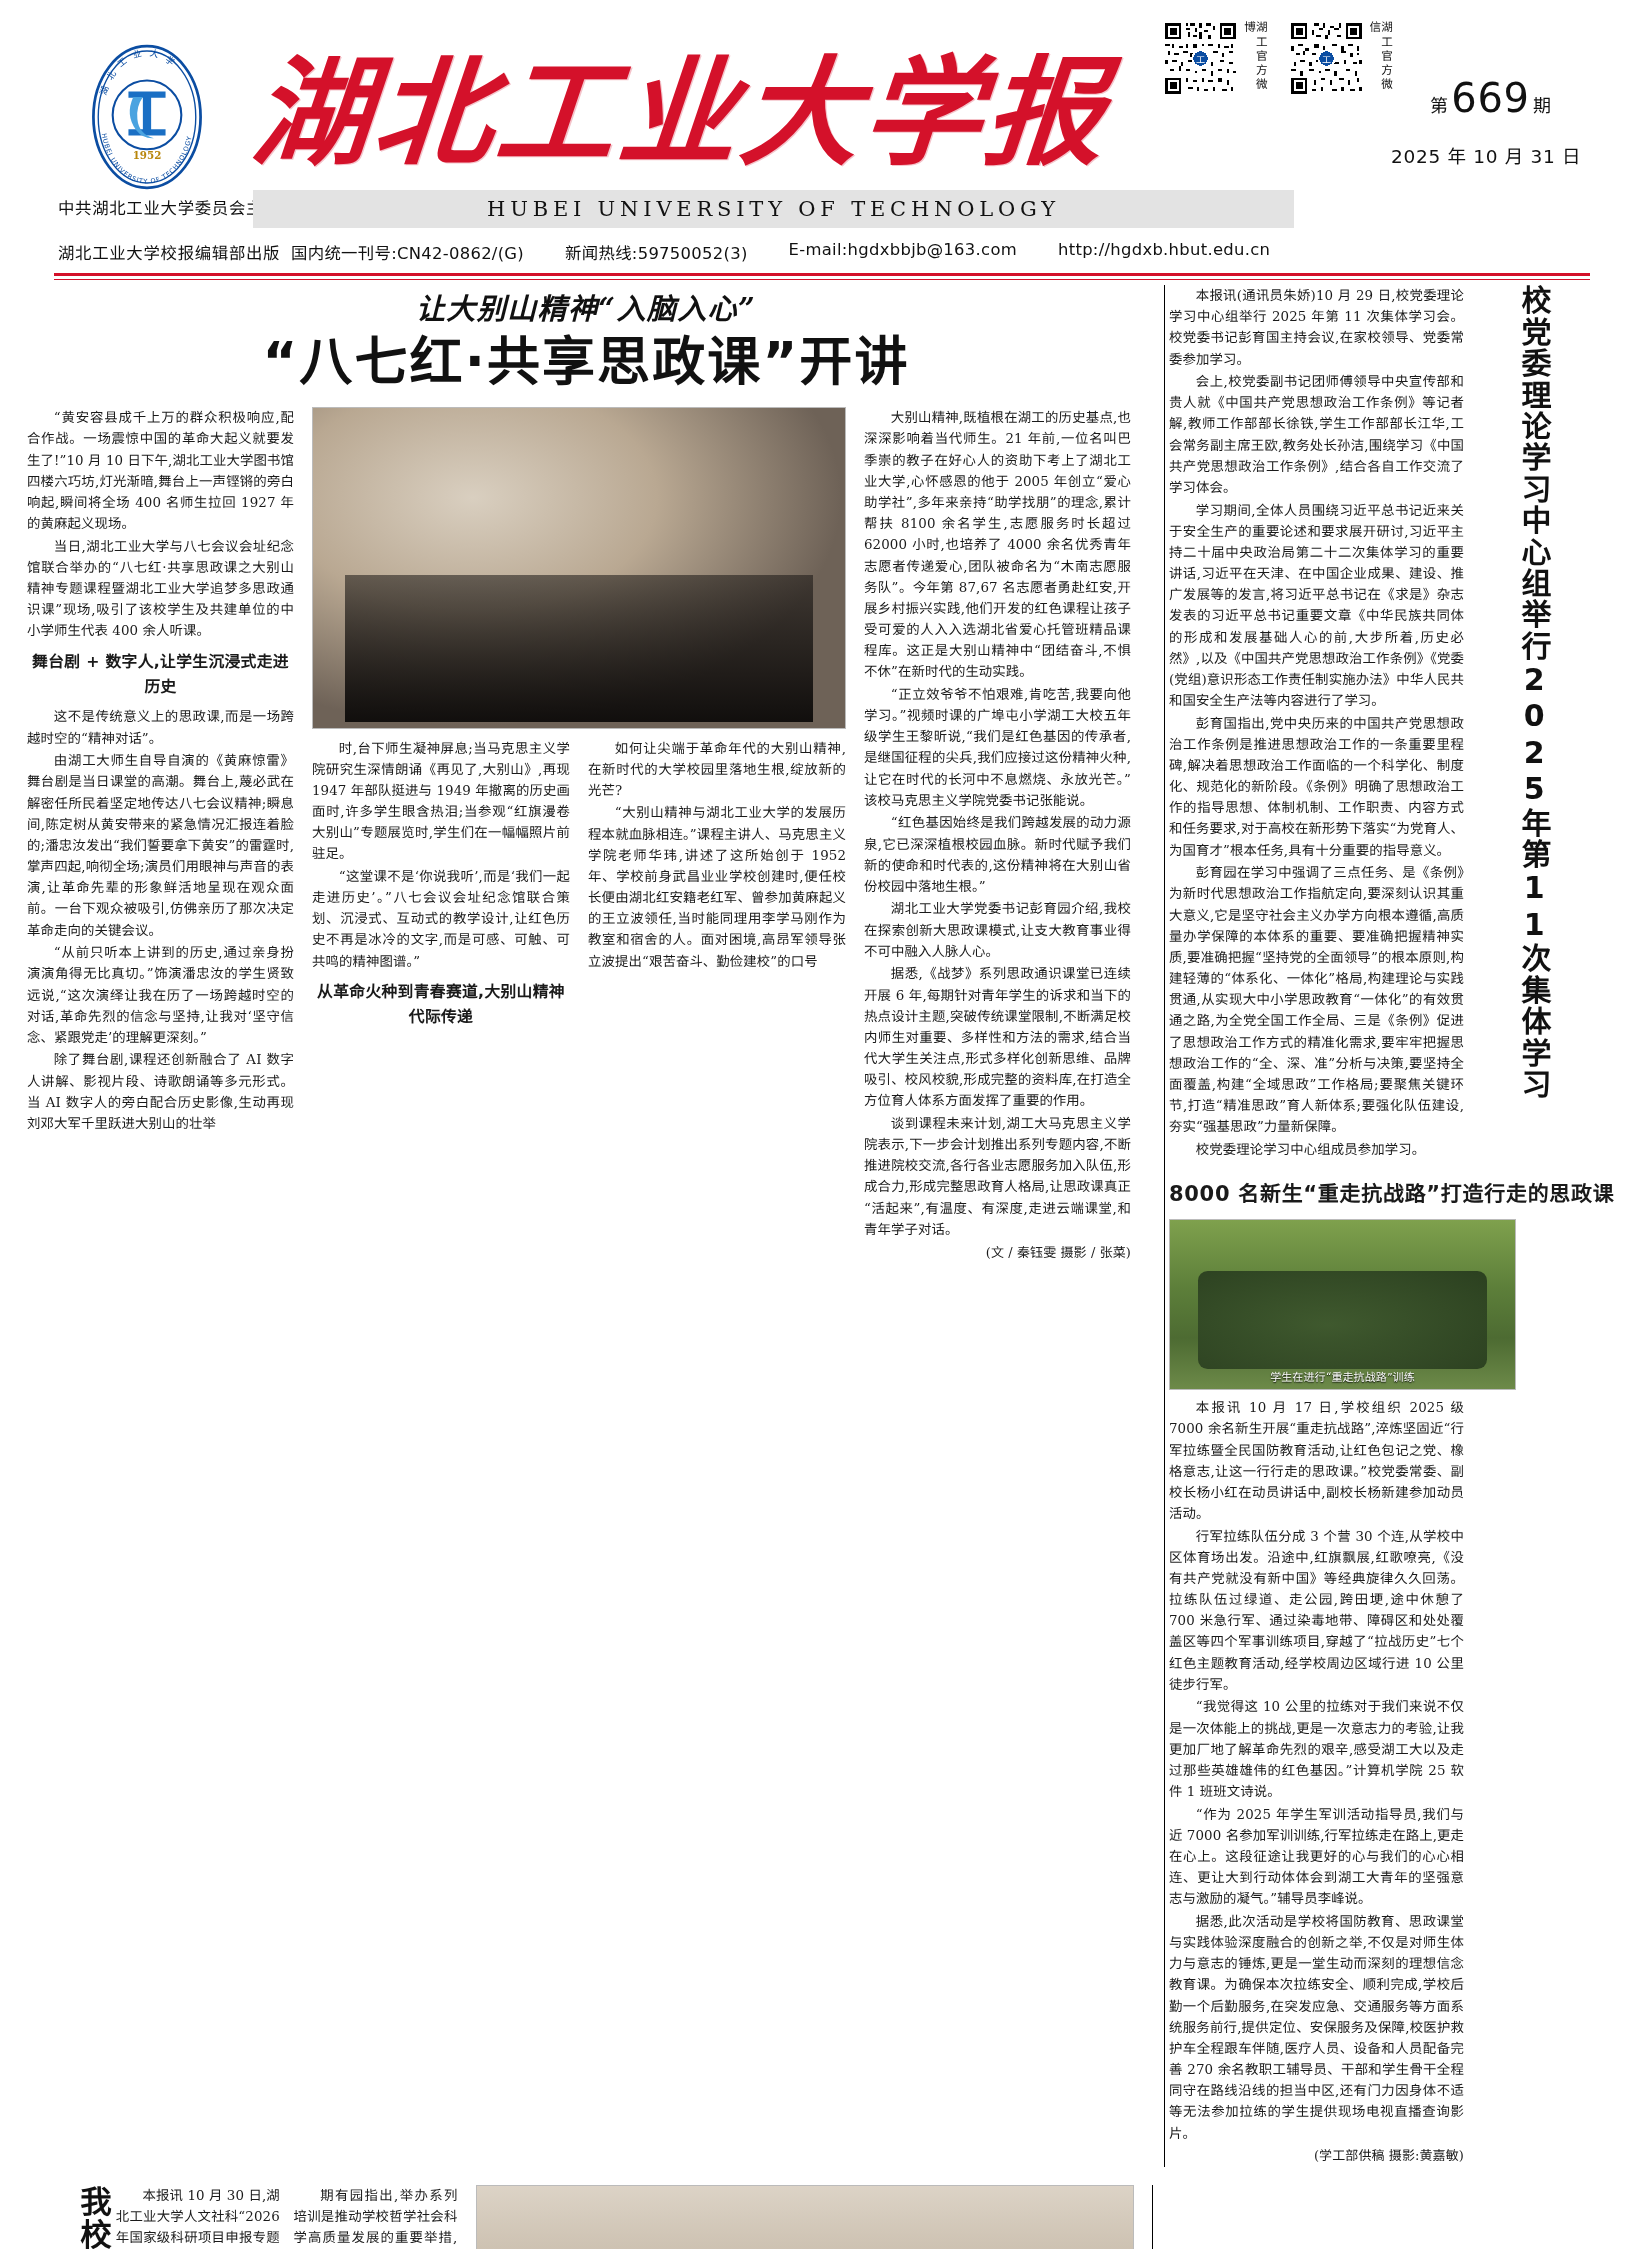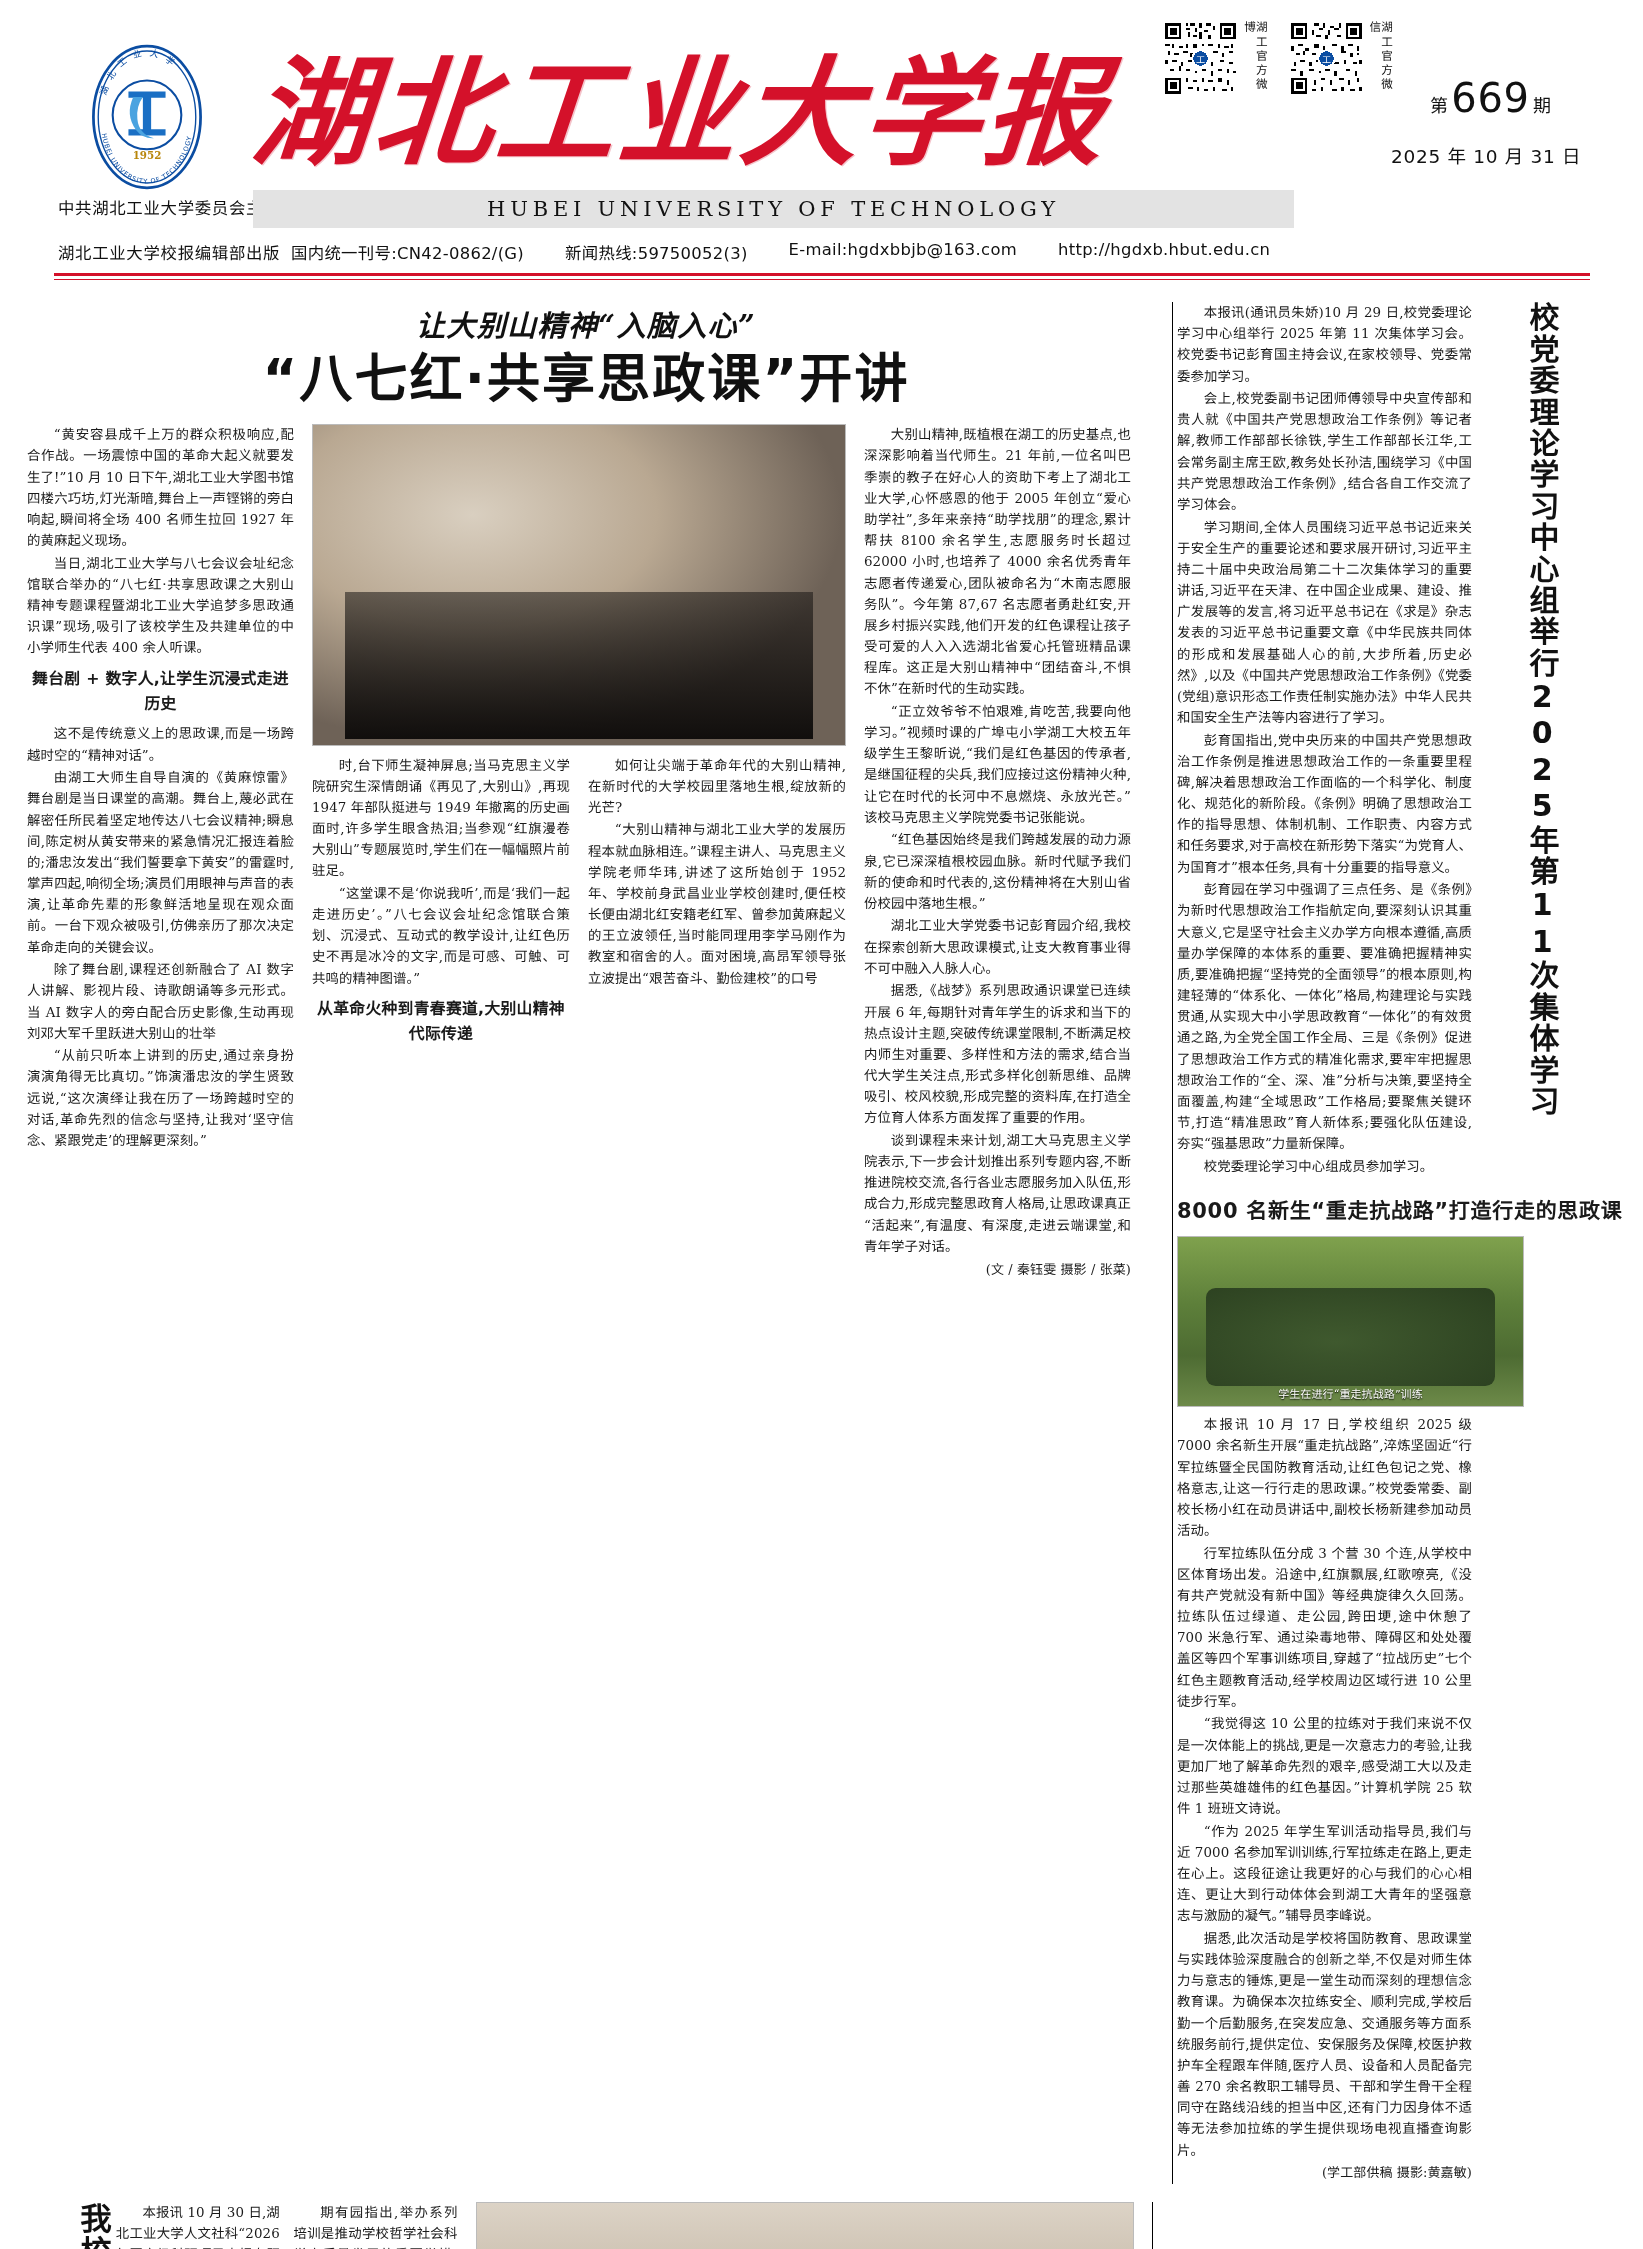--- a/index.html
+++ b/index.html
@@ -80,21 +80,21 @@
 
   .sub-head {
     font-family:"DejaVu Sans","Liberation Sans",sans-serif;
     font-weight:700; font-size:15.8px; margin:8.2px 0 6.8px 0; text-align:center;
     letter-spacing:0.3px;
   }
   .byline { text-align:right; font-size:13px; margin-top:2.7px;
             font-family:"DejaVu Serif","Liberation Serif",serif; }
 
   
-  .lead { position:relative; margin-top:28px; display:flex; gap:8px; }
+  .lead { position:relative; margin-top:11px; display:flex; gap:0; }
 
   .lead-main { width:1137px; position:relative; padding-right:19px; }
   .lead-kicker {
     text-align:center; font-size:29px; letter-spacing:1.4px; margin-bottom:4.1px;
     font-family:"DejaVu Serif","Liberation Serif",serif; font-weight:700;
     font-style:italic;
   }
   .lead-title {
     text-align:center; font-size:53px; font-weight:900; letter-spacing:2.1px;
     font-family:"DejaVu Sans","Liberation Sans",sans-serif;
@@ -383,22 +383,22 @@
       <div class="lead-title">“八七红·共享思政课”开讲</div>
 
       <div class="lead-cols">
 
         <div class="lead-col col-text">
           <p>“黄安容县成千上万的群众积极响应,配合作战。一场震惊中国的革命大起义就要发生了!”10 月 10 日下午,湖北工业大学图书馆四楼六巧坊,灯光渐暗,舞台上一声铿锵的旁白响起,瞬间将全场 400 名师生拉回 1927 年的黄麻起义现场。</p>
           <p>当日,湖北工业大学与八七会议会址纪念馆联合举办的“八七红·共享思政课之大别山精神专题课程暨湖北工业大学追梦多思政通识课”现场,吸引了该校学生及共建单位的中小学师生代表 400 余人听课。</p>
           <div class="sub-head">舞台剧 + 数字人,让学生沉浸式走进历史</div>
           <p>这不是传统意义上的思政课,而是一场跨越时空的“精神对话”。</p>
           <p>由湖工大师生自导自演的《黄麻惊雷》舞台剧是当日课堂的高潮。舞台上,蔑必武在解密任所民着坚定地传达八七会议精神;瞬息间,陈定树从黄安带来的紧急情况汇报连着脸的;潘忠汝发出“我们誓要拿下黄安”的雷霆时,掌声四起,响彻全场;演员们用眼神与声音的表演,让革命先辈的形象鲜活地呈现在观众面前。一台下观众被吸引,仿佛亲历了那次决定革命走向的关键会议。</p>
+          <p>“从前只听本上讲到的历史,通过亲身扮演演角得无比真切。”饰演潘忠汝的学生贤致远说,“这次演绎让我在历了一场跨越时空的对话,革命先烈的信念与坚持,让我对‘坚守信念、紧跟党走’的理解更深刻。”</p>
           <p>除了舞台剧,课程还创新融合了 AI 数字人讲解、影视片段、诗歌朗诵等多元形式。当 AI 数字人的旁白配合历史影像,生动再现刘邓大军千里跃进大别山的壮举</p>
-          <p>“从前只听本上讲到的历史,通过亲身扮演演角得无比真切。”饰演潘忠汝的学生贤致远说,“这次演绎让我在历了一场跨越时空的对话,革命先烈的信念与坚持,让我对‘坚守信念、紧跟党走’的理解更深刻。”</p>
         </div>
 
         <div class="lead-col w-photo">
           <div class="photo ph-lecture" style="width:534px;height:322px;margin-bottom:8.2px;">
             <div class="ph-cap"></div>
           </div>
           <div style="display:flex;gap:18px;">
             <div class="col-text" style="width:258px;">
               <p>时,台下师生凝神屏息;当马克思主义学院研究生深情朗诵《再见了,大别山》,再现 1947 年部队挺进与 1949 年撤离的历史画面时,许多学生眼含热泪;当参观“红旗漫卷大别山”专题展览时,学生们在一幅幅照片前驻足。</p>
               <p>“这堂课不是‘你说我听’,而是‘我们一起走进历史’。”八七会议会址纪念馆联合策划、沉浸式、互动式的教学设计,让红色历史不再是冰冷的文字,而是可感、可触、可共鸣的精神图谱。”</p>

